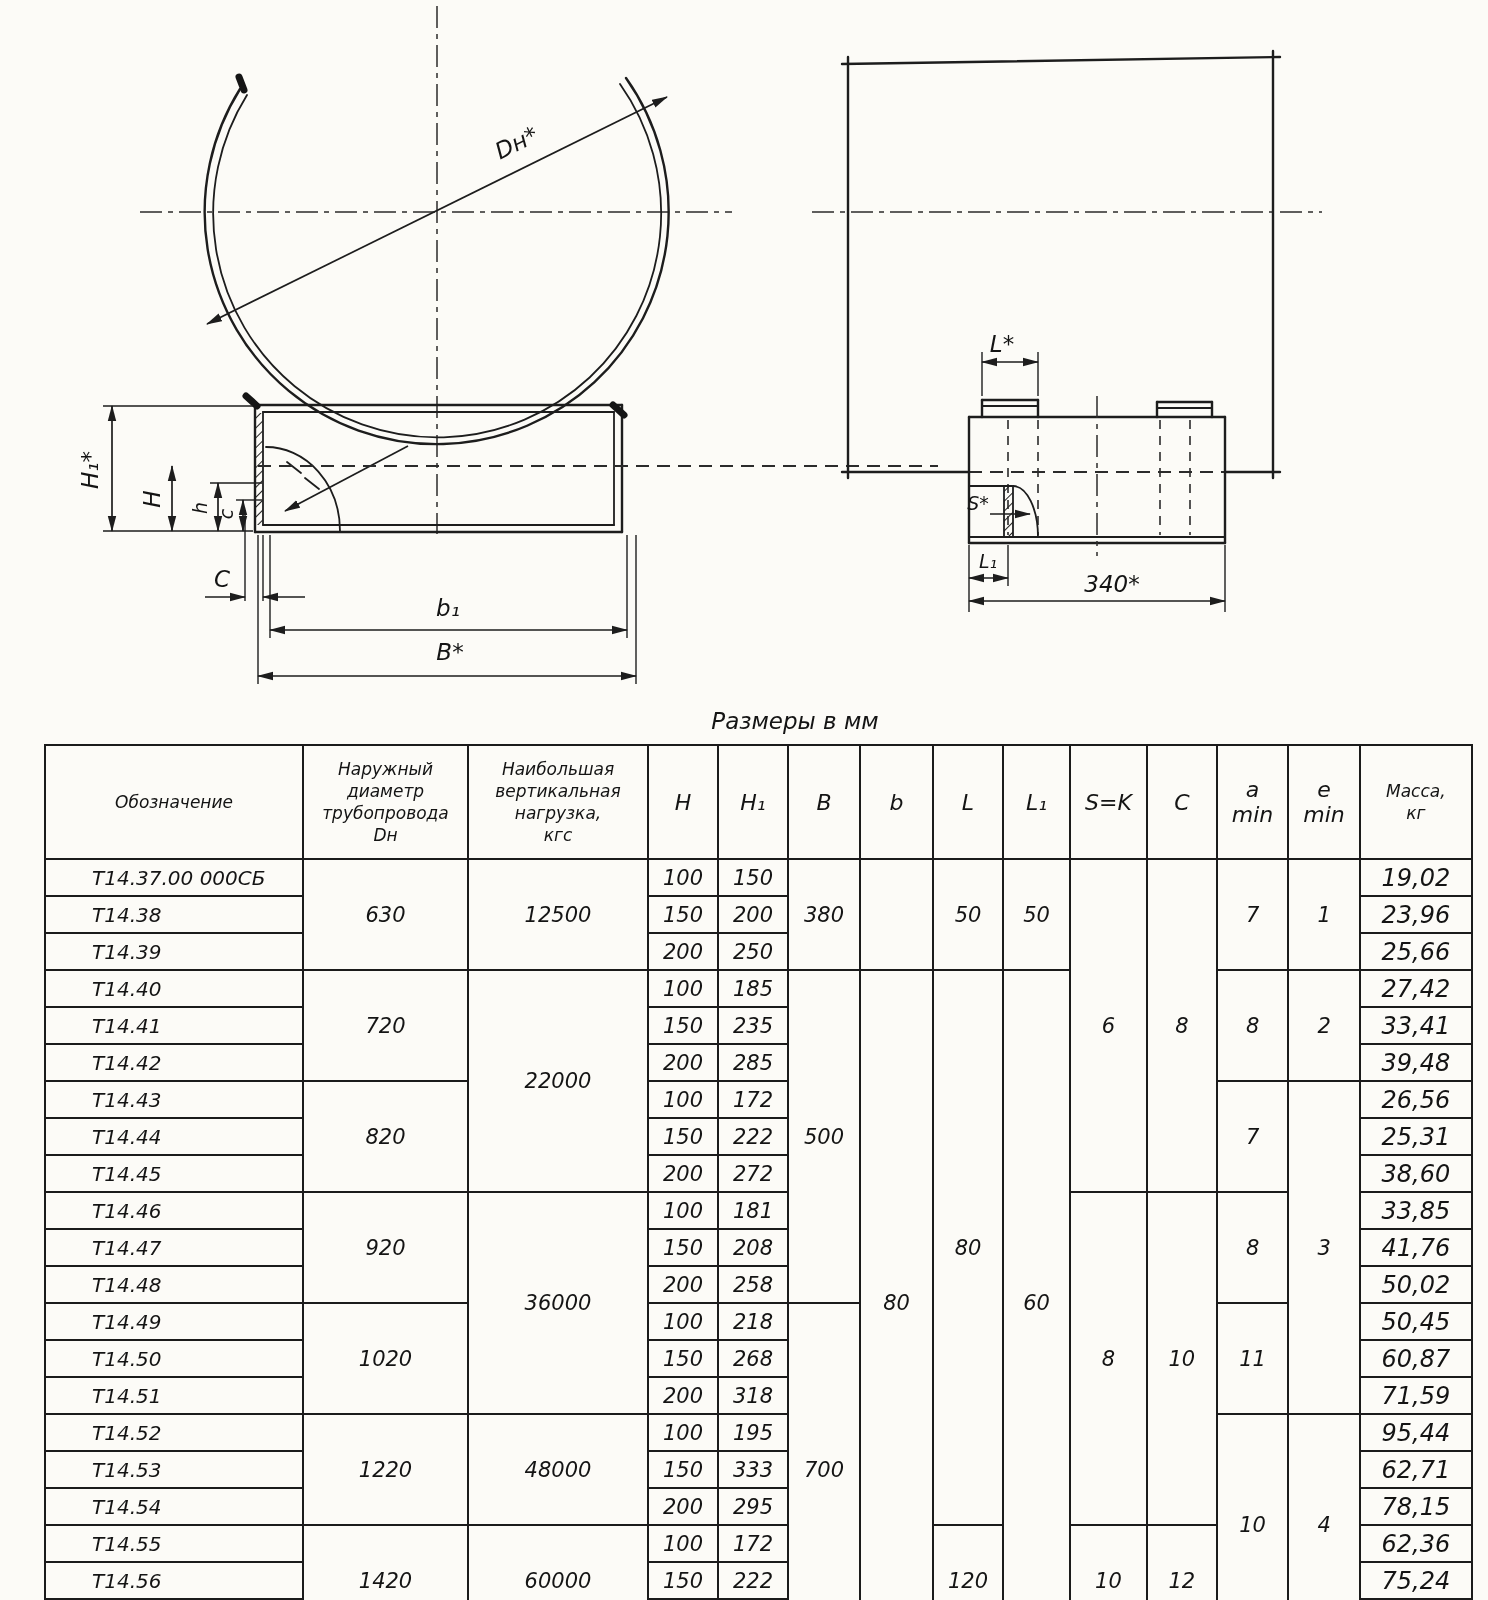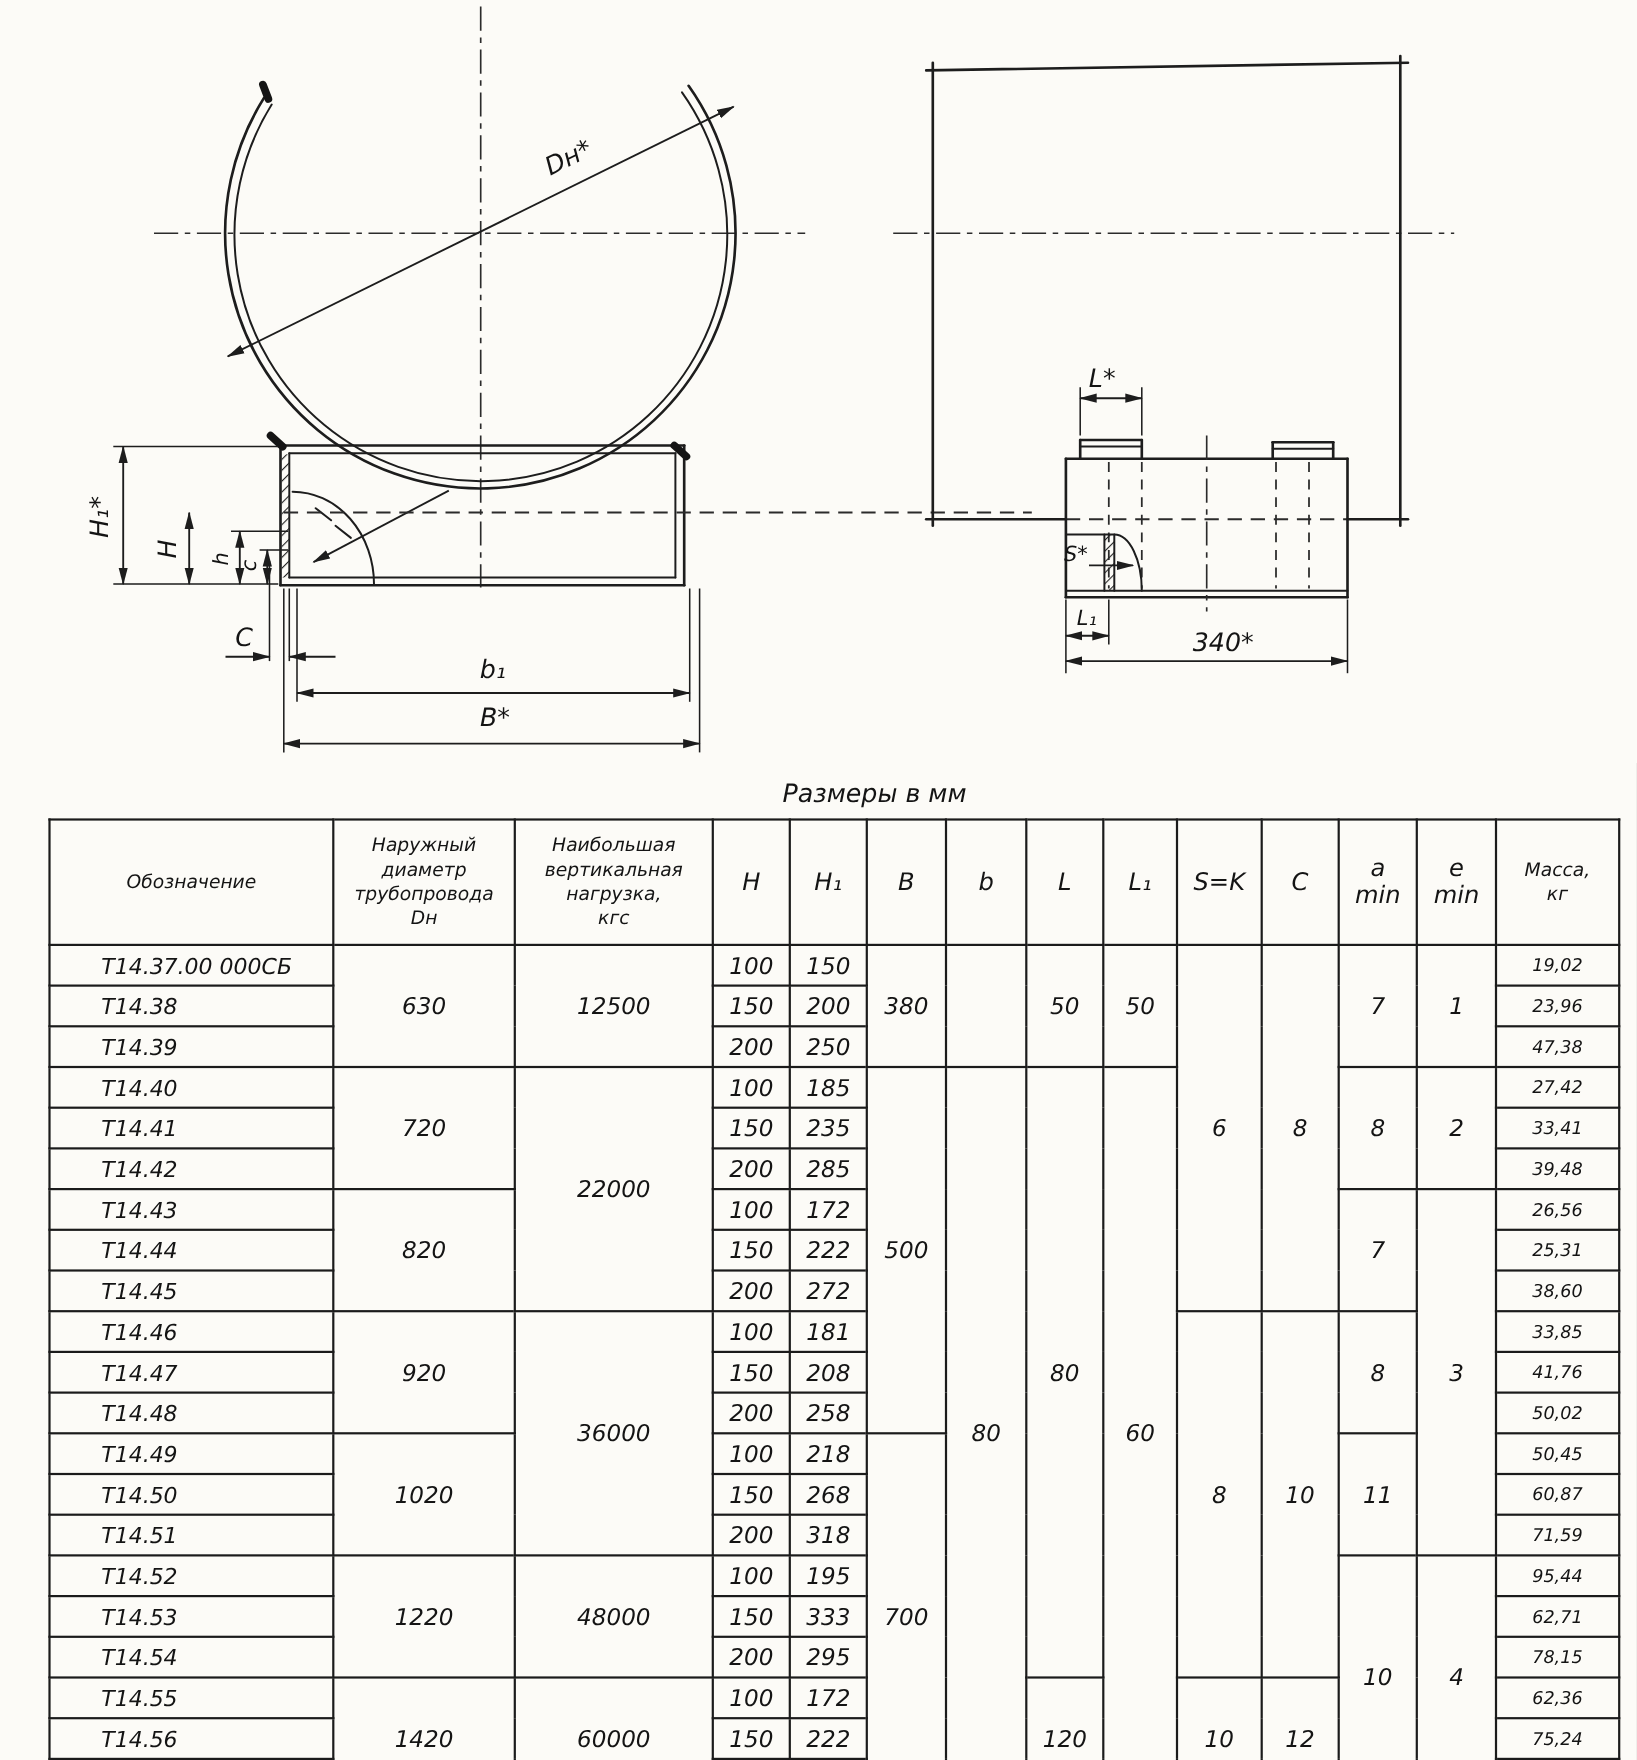--- a/index.html
+++ b/index.html
@@ -22,21 +22,21 @@
   
   #dims-table{position:absolute;left:44px;top:744px;border-collapse:collapse;table-layout:fixed;}
   #dims-table td,#dims-table th{border:2.3px solid #1b1b1b;color:#141414;}
   #dims-table th{font-weight:normal;font-style:italic;white-space:pre-line;height:112px;
                  vertical-align:middle;text-align:center;padding:0 14px;}
   .h-small{font-size:17px;line-height:1.3;}
   .h-sym  {font-size:22px;}
   #dims-table td{font-style:italic;font-size:21px;text-align:center;height:35px;padding:0;
                  vertical-align:middle;}
   #dims-table td.des{text-align:left;padding-left:46px;font-size:20px;}
-  #dims-table td.mass{font-size:16px;}
+  #dims-table td.mass{font-size:24px;}
 </style>
 </head>
 <body>
 
 <div class="page">
 
   <svg width="1488" height="742" viewBox="0 0 1488 742">
     <defs>
       <marker id="ar" viewBox="0 0 16 10" refX="15" refY="5" markerWidth="16" markerHeight="10" markerUnits="userSpaceOnUse" orient="auto-start-reverse">
         <path d="M16,5 L0,0.8 L0,9.2 Z" fill="#1d1d1d"></path>
@@ -240,21 +240,21 @@
         <tr>
           <td class="des">Т14.38</td>
           <td>150</td>
           <td>200</td>
           <td class="mass">23,96</td>
         </tr>
         <tr>
           <td class="des">Т14.39</td>
           <td>200</td>
           <td>250</td>
-          <td class="mass">47,38</td>
+          <td class="mass">25,66</td>
         </tr>
         <tr>
           <td class="des">Т14.40</td>
           <td rowspan="3">720</td>
           <td rowspan="6">22000</td>
           <td>100</td>
           <td>185</td>
           <td rowspan="9">500</td>
           <td rowspan="18">80</td>
           <td rowspan="15">80</td>

